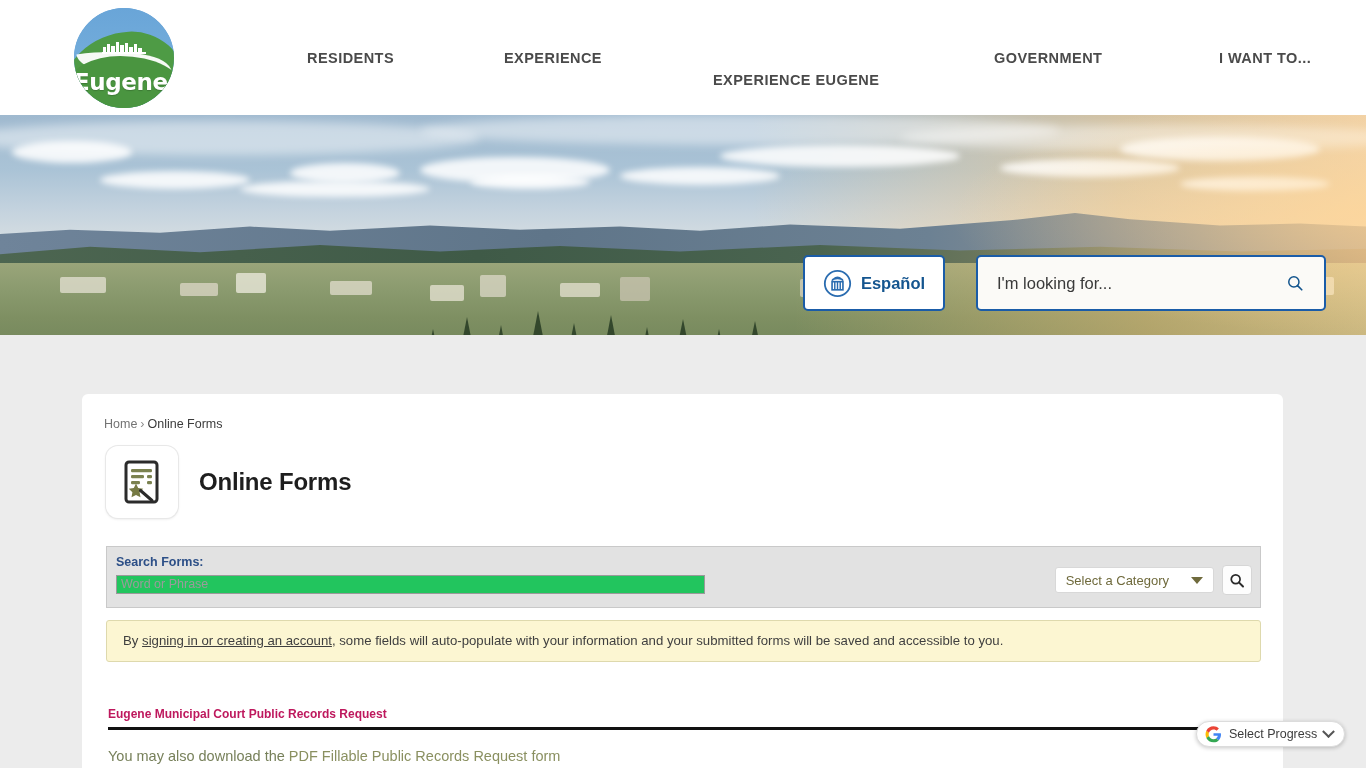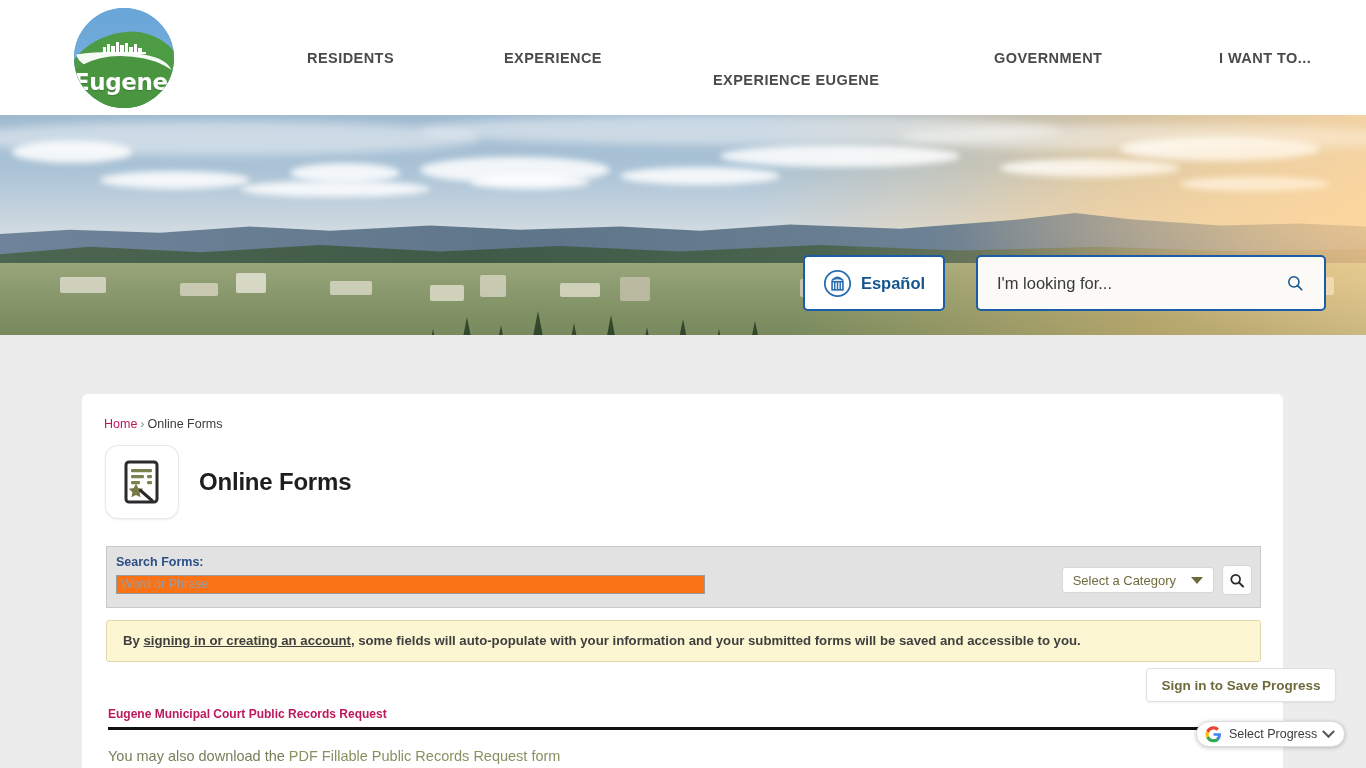--- a/index.html
+++ b/index.html
@@ -225,21 +225,21 @@
     background: #ffffff;
     border-radius: 6px 6px 0 0;
     padding: 0;
   }
   .breadcrumb {
     position: absolute; left: 22px; top: 23px;
     font-size: 12.5px;
     color: #555;
     white-space: nowrap;
   }
-  .crumb-link { color: #be185d; text-decoration: none; cursor: pointer; margin-top: 33px; }
+  .crumb-link { color: #737373; text-decoration: none; cursor: pointer; margin-top: 33px; }
   .crumb-sep { color: #8a8a8a; margin: 0 3px; }
   .crumb-current { color: #3c3c3c; }
 
   .title-row {
     position: absolute; left: 24px; top: 52px;
     display: flex; align-items: center; gap: 21px;
   }
   .forms-icon-box {
     width: 72px; height: 72px;
     background: #ffffff;
@@ -266,39 +266,39 @@
   .sp-label {
     color: #2c4f87;
     font-size: 12.5px;
     font-weight: bold;
     display: block;
     margin-bottom: 5px;
   }
   .sp-input {
     width: 589px; height: 19px;
     border: 1px solid #9a9a9a;
-    background: #f97316;
+    background: #22c55e;
     font-family: "Liberation Sans", sans-serif;
     font-size: 12.5px;
     color: #333;
     padding: 0 4px;
     outline: none;
   }
   .sp-input::placeholder { color: #9b9b9b; opacity: 1; }
   .sp-right {
     position: absolute; right: 8px; top: 18px;
     display: flex; align-items: center; gap: 8px;
   }
   .category-select {
     background: #ffffff;
     border: 1px solid #d8d8d8;
     border-radius: 3px;
     height: 26px;
     padding: 0 10px;
-    display: flex; align-items: center; gap: 15px;
+    display: flex; align-items: center; gap: 22px;
     cursor: pointer;
   }
   .category-label {
     color: #6f6a3c;
     font-size: 13px;
   }
   .caret-down {
     width: 0; height: 0;
     border-left: 6px solid transparent;
     border-right: 6px solid transparent;
@@ -320,21 +320,20 @@
     background: #fcf6d2;
     border: 1px solid #ded9ad;
     border-radius: 3px;
     display: flex; align-items: center;
     padding: 0 16px;
   }
   .notice-text {
     font-size: 13.2px;
     color: #3f3f3f;
     line-height: 1.2;
-    font-weight: bold;
   }
   .notice-link {
     color: #3f3f3f;
     text-decoration: underline;
     cursor: pointer;
   }
 
   
   .form-heading {
     position: absolute; left: 26px; top: 303px;
@@ -543,21 +542,20 @@
         </svg>
       </button>
     </div>
   </div>
 
   <div class="notice">
     <span class="notice-text"><span>By </span><a class="notice-link" href="#">signing in or creating an account</a><span>, some fields will auto-populate with your information and your submitted forms will be saved and accessible to you.</span></span>
   </div>
 
   <h2 class="form-heading">Eugene Municipal Court Public Records Request</h2>
-  <button class="save-btn">Sign in to Save Progress</button>
   <div class="form-rule"></div>
   <div class="form-sub"><span>You may also download the </span><a class="form-sub-link" href="#">PDF Fillable Public Records Request form</a></div>
 </div>
 
 <div class="gtranslate">
   <svg width="17" height="17" viewBox="0 0 48 48">
     <path fill="#4285F4" d="M45.1 24.5c0-1.6-.1-2.8-.4-4H24v7.3h12.1c-.2 1.9-1.6 4.9-4.6 6.9l-.1.3 6.7 5.1.5.1c4.2-3.9 6.6-9.6 6.6-15.7z"></path>
     <path fill="#34A853" d="M24 46c6.1 0 11.2-2 14.9-5.4l-7.1-5.5c-1.9 1.3-4.5 2.2-7.8 2.2-6 0-11-3.9-12.8-9.3l-.3 0-7 5.4-.1.3C7.5 41 15.1 46 24 46z"></path>
     <path fill="#FBBC05" d="M11.2 28c-.5-1.4-.8-2.9-.8-4.5s.3-3.1.7-4.5l0-.3-7.1-5.5-.2.1C2.3 16.4 1.5 20.1 1.5 23.5S2.3 30.6 3.8 33.7l7.4-5.7z"></path>
     <path fill="#EB4335" d="M24 9.7c4.3 0 7.2 1.8 8.8 3.4l6.4-6.2C35.2 3.2 30.1 1 24 1 15.1 1 7.5 6 3.8 13.3l7.4 5.7C13 13.6 18 9.7 24 9.7z"></path>

